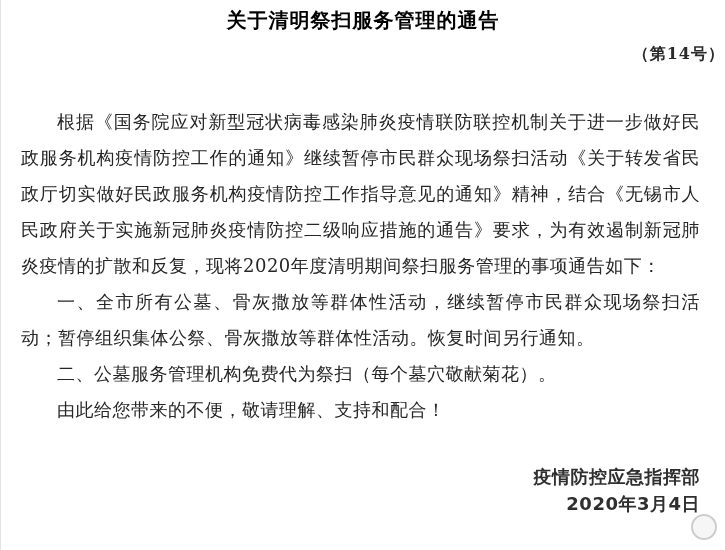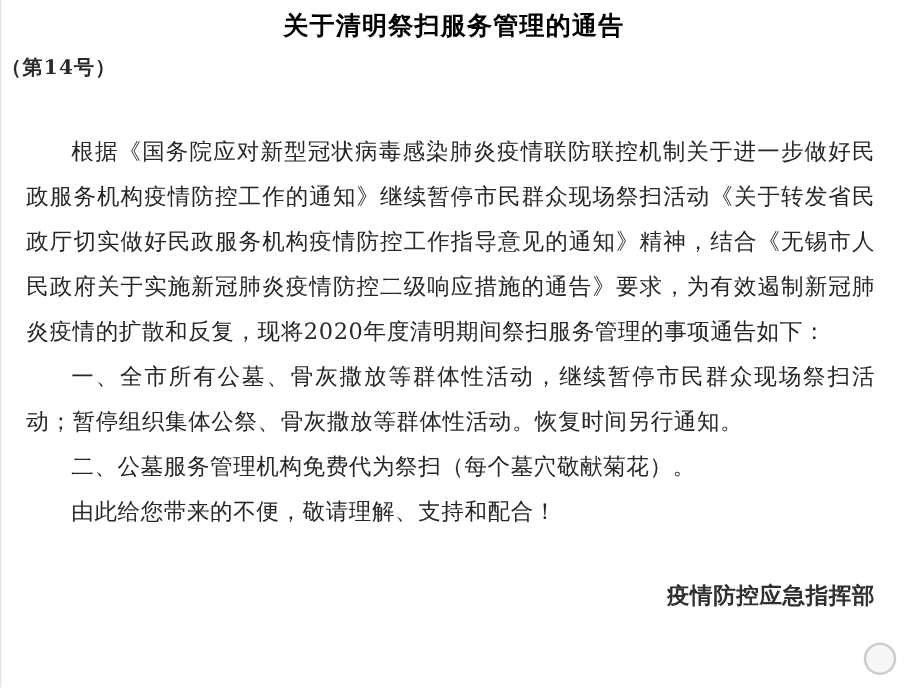--- a/index.html
+++ b/index.html
@@ -29,21 +29,21 @@
     font-size: 20px;
     font-weight: bold;
     color: #000000;
     letter-spacing: 1px;
   }
   .doc-number {
     position: absolute;
     top: 44px;
     left: 0;
     width: 100%;
-    text-align: left;
+    text-align: right;
     font-family: "DejaVu Serif", "Liberation Serif", serif;
     font-size: 16px;
     font-weight: bold;
     color: #2a2a2a;
     letter-spacing: 1px;
   }
   .doc-body {
     position: absolute;
     top: 104px;
     left: 20px;
@@ -108,19 +108,20 @@
 
   <div class="doc-body">
     <p>根据《国务院应对新型冠状病毒感染肺炎疫情联防联控机制关于进一步做好民政服务机构疫情防控工作的通知》继续暂停市民群众现场祭扫活动《关于转发省民政厅切实做好民政服务机构疫情防控工作指导意见的通知》精神，结合《无锡市人民政府关于实施新冠肺炎疫情防控二级响应措施的通告》要求，为有效遏制新冠肺炎疫情的扩散和反复，现将2020年度清明期间祭扫服务管理的事项通告如下：</p>
     <p>一、全市所有公墓、骨灰撒放等群体性活动，继续暂停市民群众现场祭扫活动；暂停组织集体公祭、骨灰撒放等群体性活动。恢复时间另行通知。</p>
     <p>二、公墓服务管理机构免费代为祭扫（每个墓穴敬献菊花）。</p>
     <p>由此给您带来的不便，敬请理解、支持和配合！</p>
   </div>
 
   <div class="signature">
     <div>疫情防控应急指挥部</div>
+    <div>2020年3月4日</div>
   </div>
 
   <div class="watermark">
     <span class="wm-circle"></span>
   </div>
 
 </div>
 
 </body></html>

